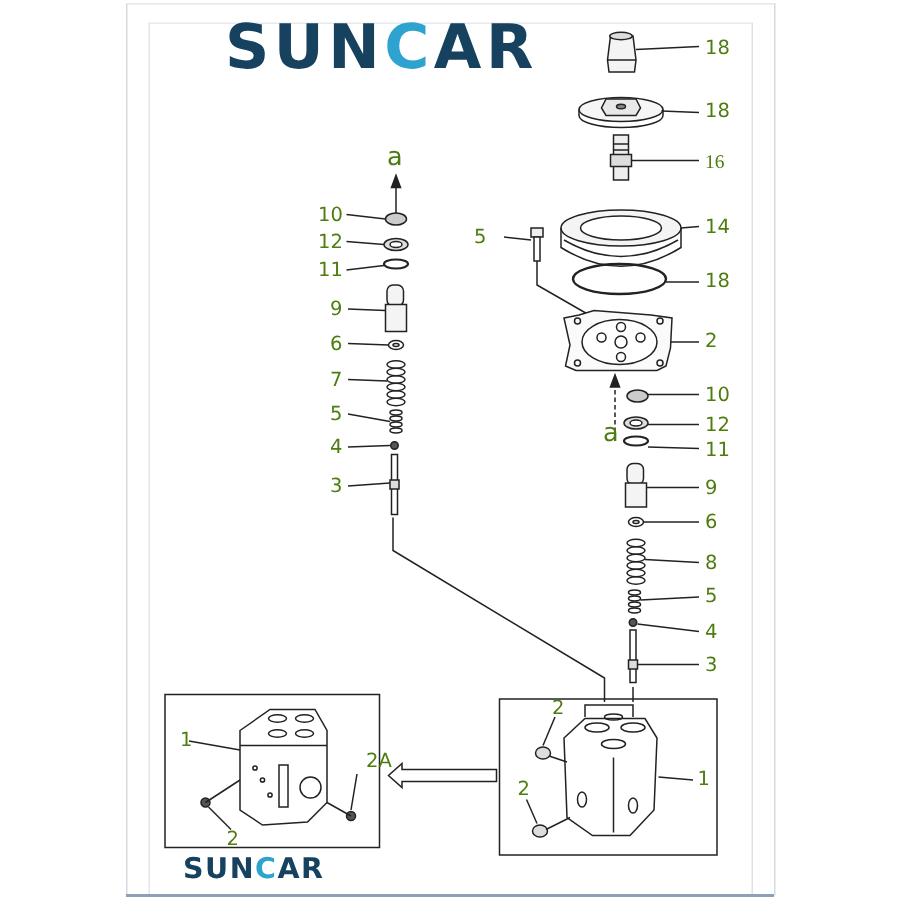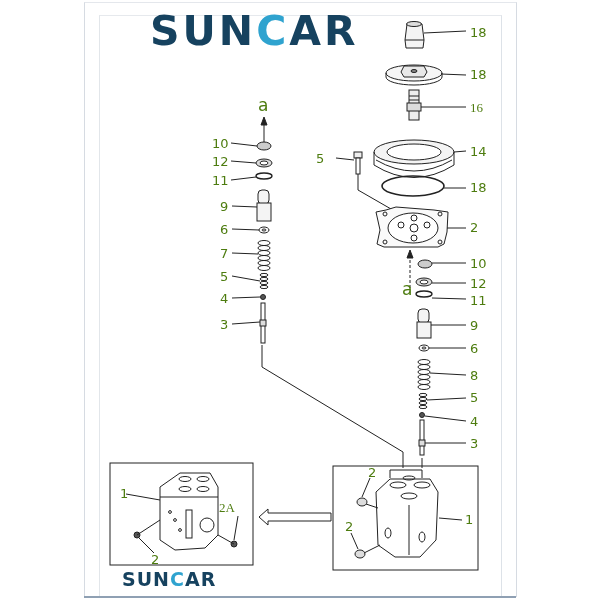--- a/index.html
+++ b/index.html
@@ -280,18 +280,18 @@
 <div class="lbl" style="left:212px;top:174px;">11</div>
 <div class="lbl" style="left:220px;top:200px;">9</div>
 <div class="lbl" style="left:220px;top:223px;">6</div>
 <div class="lbl" style="left:220px;top:247px;">7</div>
 <div class="lbl" style="left:220px;top:270px;">5</div>
 <div class="lbl" style="left:220px;top:292px;">4</div>
 <div class="lbl" style="left:220px;top:318px;">3</div>
 
 <div class="lbl" style="left:120px;top:487px;">1</div>
 <div class="lbl" style="left:151px;top:553px;">2</div>
-<div class="lbl" style="left:219px;top:501px;font-family:Liberation Serif, serif;">2A</div>
+<div class="lbl" style="left:244px;top:501px;">2A</div>
 <div class="lbl" style="left:368px;top:466px;">2</div>
 <div class="lbl" style="left:345px;top:520px;">2</div>
 <div class="lbl" style="left:465px;top:513px;">1</div>
 
 <div class="logo logo-bottom"><span>SUN</span><span class="c">C</span><span>AR</span></div>
 
 </body></html>

